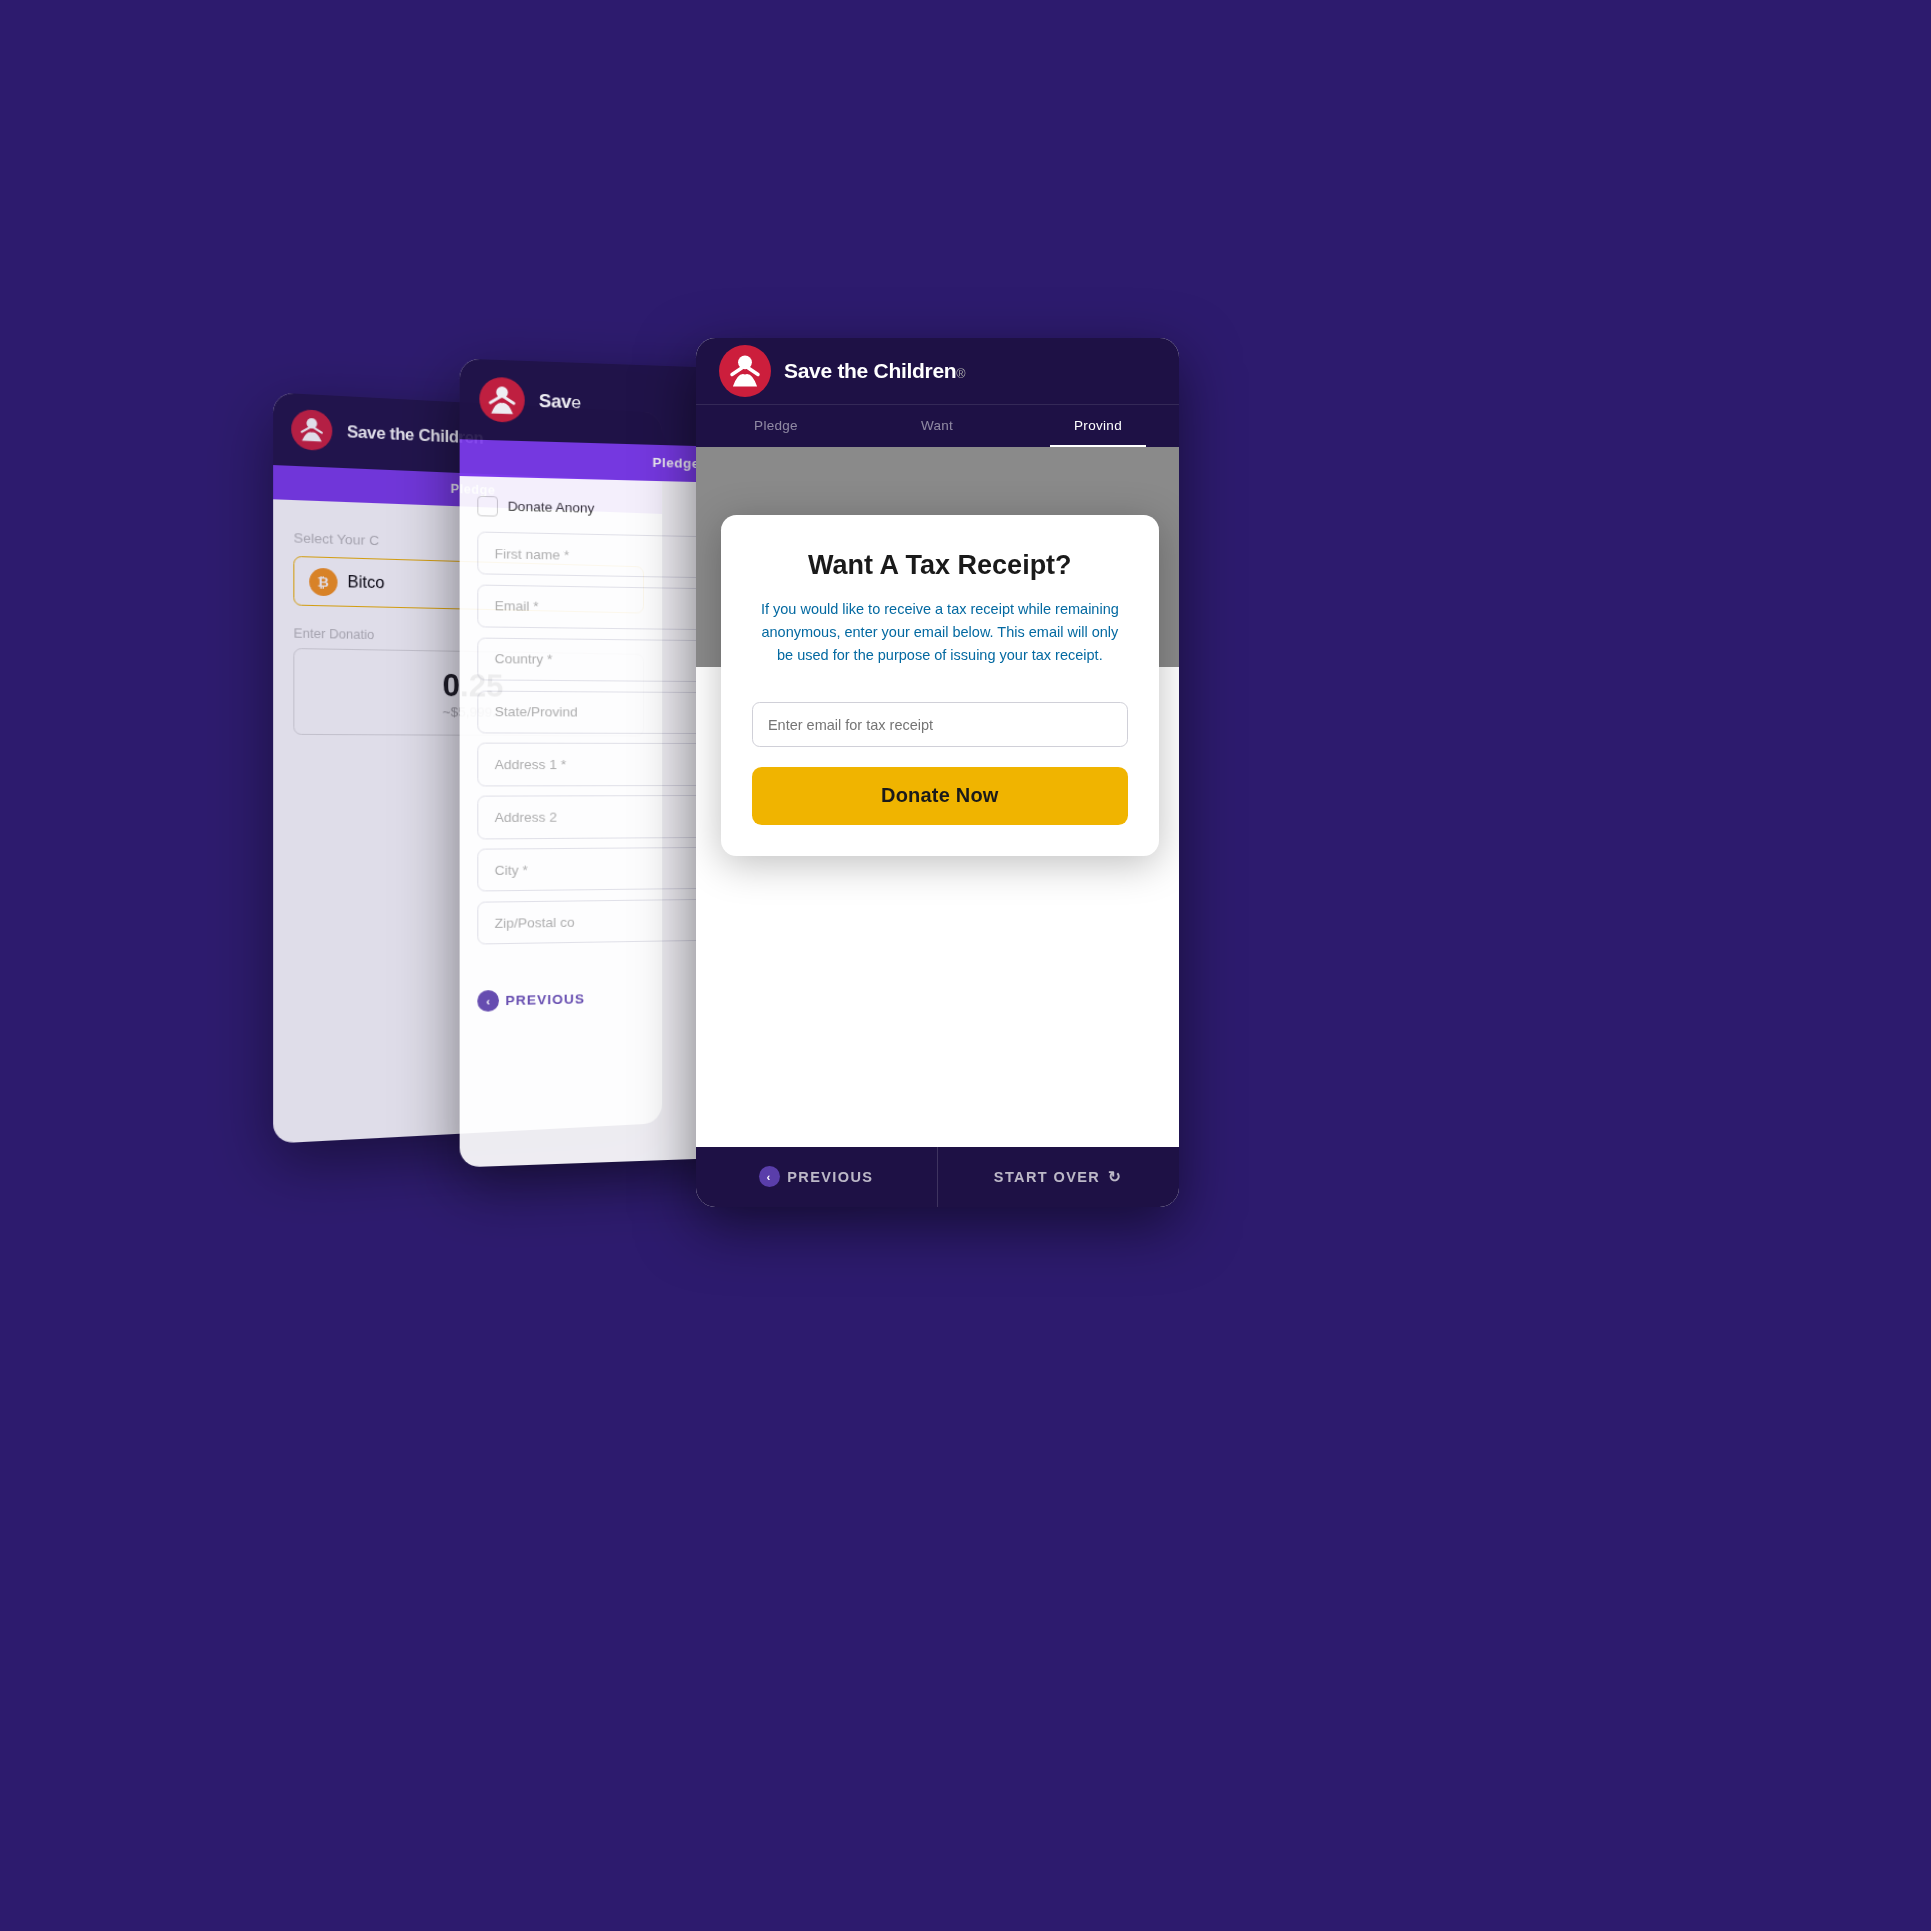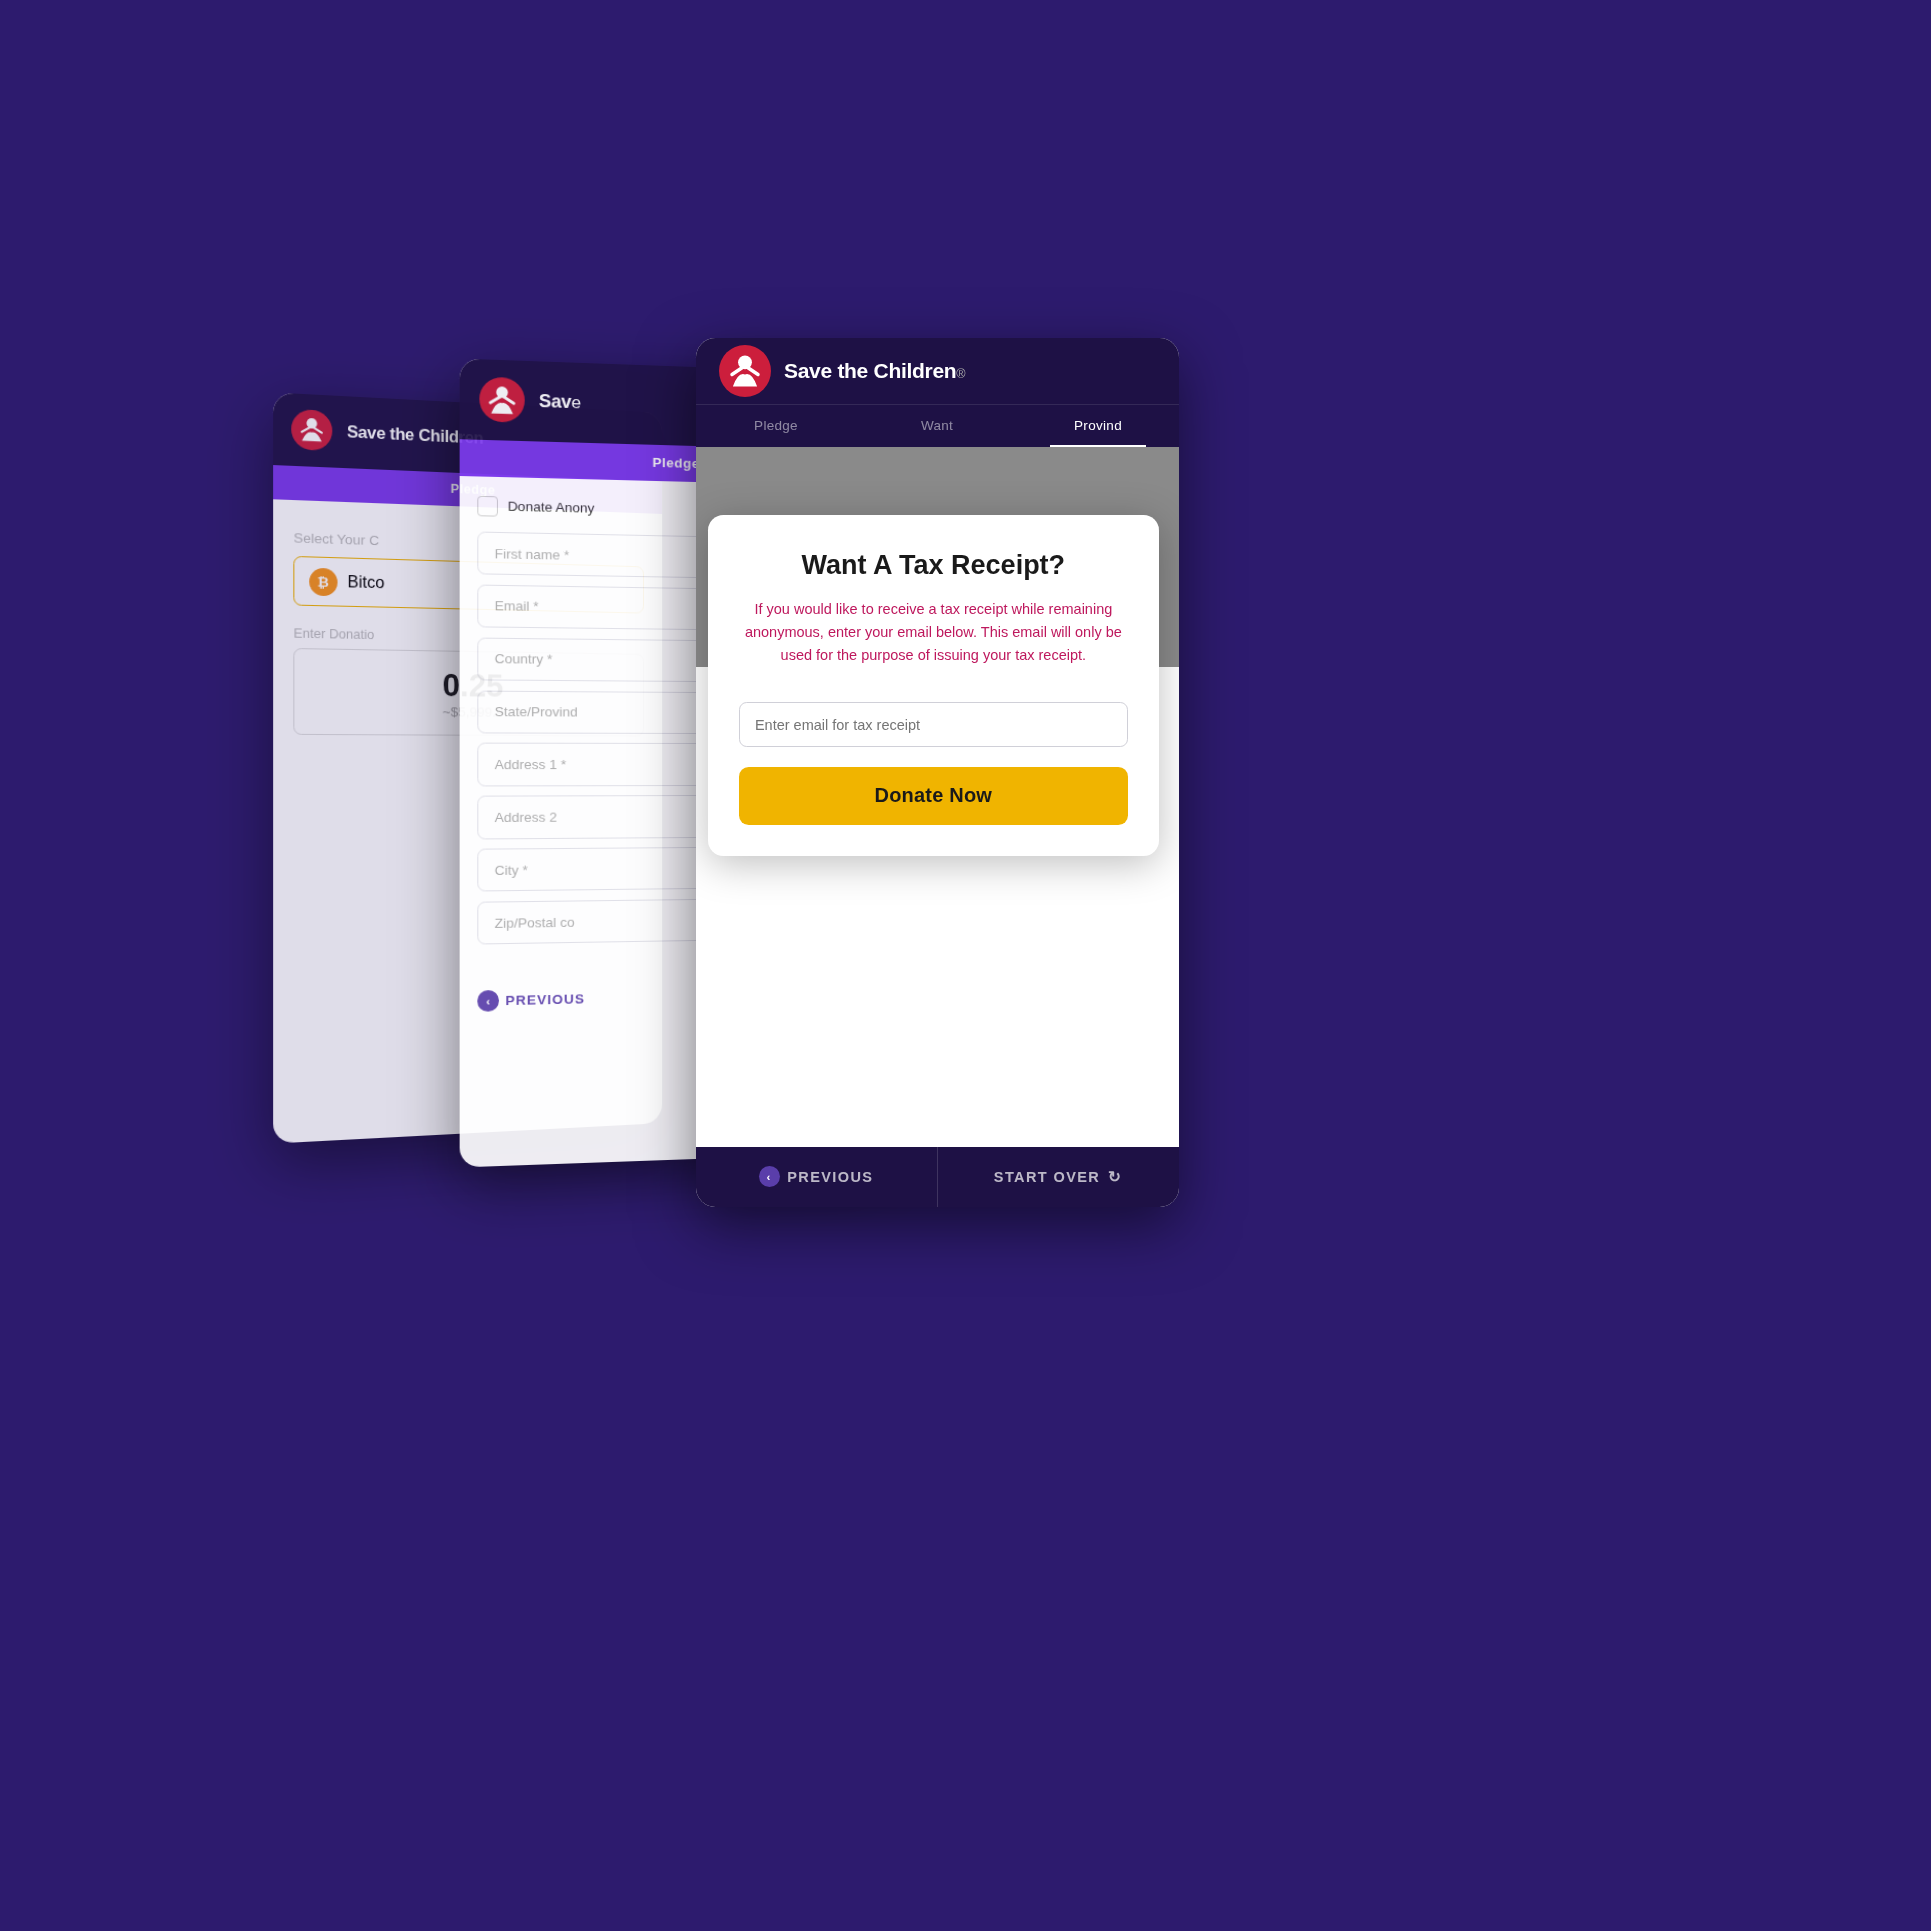--- a/index.html
+++ b/index.html
@@ -138,39 +138,39 @@
     }
 
     .btc-amount {
       font-weight: 700;
     }
 
     
     .modal-overlay {
       position: absolute;
       top: 68px;
-      left: 12px;
+      left: 25px;
       right: 19.3px;
       background: white;
       border-radius: 15.4px;
       padding: 35px 31px 31px;
       box-shadow: 0 7.7px 39px rgba(0,0,0,0.25);
       z-index: 10;
     }
 
     .modal-title {
       font-size: 27px;
       font-weight: 800;
       color: #1a1a1a;
       text-align: center;
       margin-bottom: 17.4px;
     }
 
     .modal-body {
-      color: #be185d;
+      color: #0369a1;
       font-size: 14.5px;
       line-height: 1.6;
       text-align: center;
       margin-bottom: 23px;
     }
 
     .modal-input {
       width: 100%;
       border: 1.4px solid #d0d0d8;
       border-radius: 7.7px;

